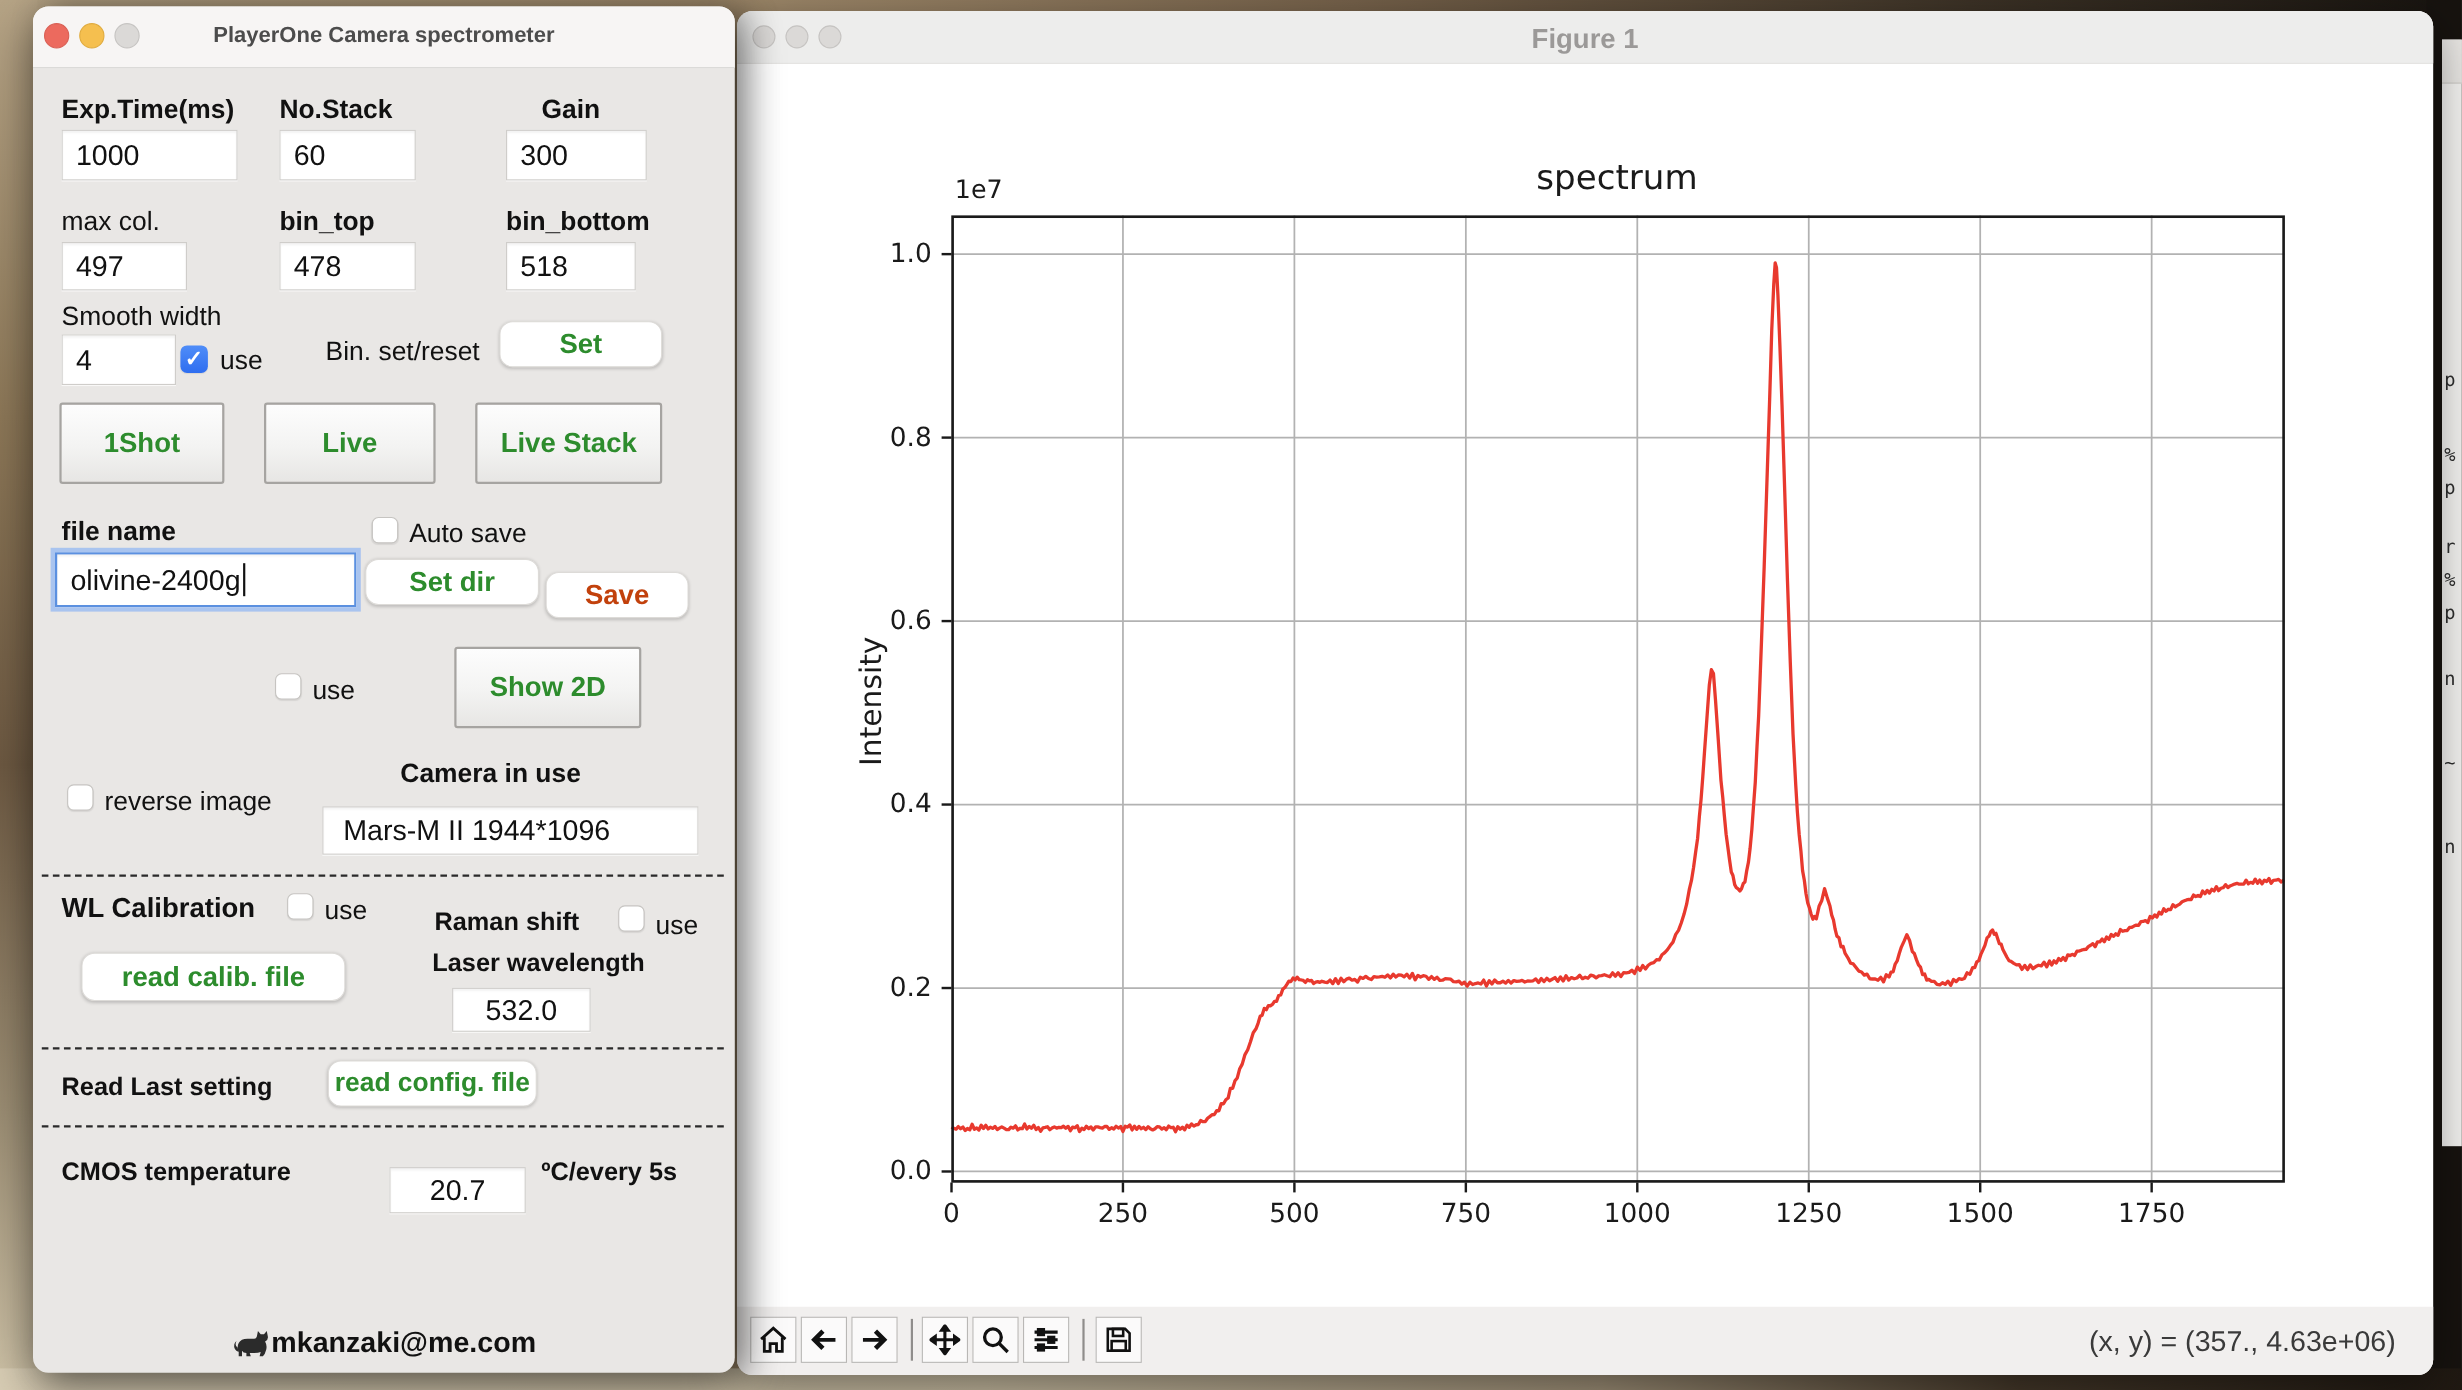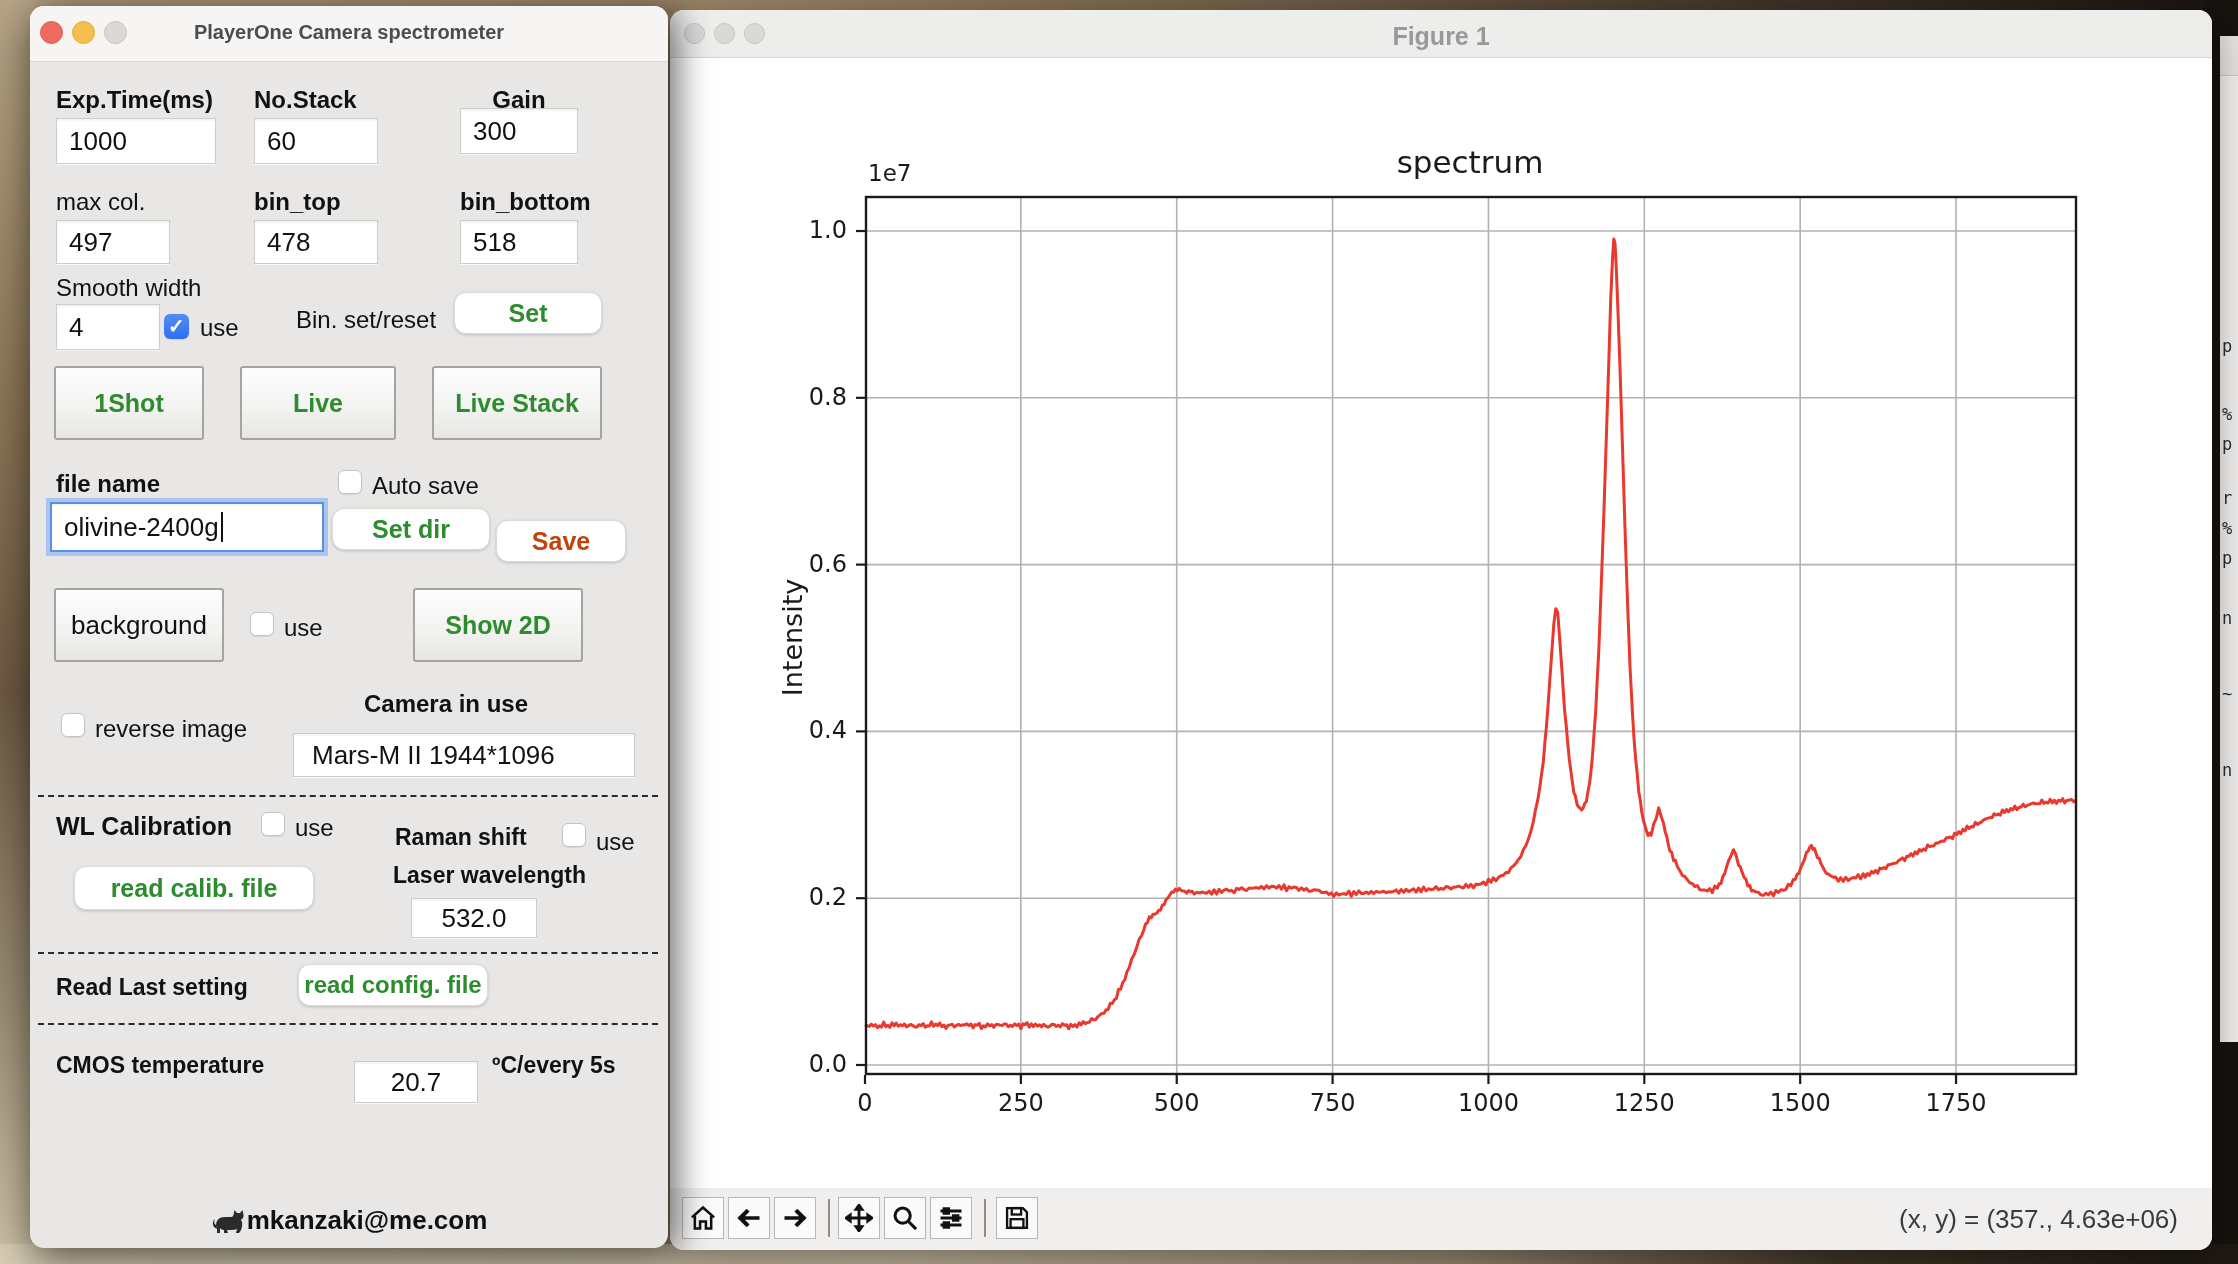--- a/index.html
+++ b/index.html
@@ -102,21 +102,21 @@
     <div class="dot yellow" style="left:42px;"></div>
     <div class="dot gray" style="left:74px;"></div>
     <div class="tl-title">PlayerOne Camera spectrometer</div>
   </div>
 
   <div class="lblb" style="left:26px;top:80px;">Exp.Time(ms)</div>
   <div class="lblb" style="left:224px;top:80px;">No.Stack</div>
   <div class="lblb" style="left:430px;top:80px;width:118px;text-align:center;">Gain</div>
   <div class="field" style="left:26px;top:112px;width:160px;height:46px;">1000</div>
   <div class="field" style="left:224px;top:112px;width:124px;height:46px;">60</div>
-  <div class="field" style="left:430px;top:102px;width:118px;height:46px;">300</div>
+  <div class="field" style="left:430px;top:112px;width:128px;height:46px;">300</div>
 
   <div class="lbl" style="left:26px;top:182px;">max col.</div>
   <div class="lblb" style="left:224px;top:182px;">bin_top</div>
   <div class="lblb" style="left:430px;top:182px;">bin_bottom</div>
   <div class="field" style="left:26px;top:214px;width:114px;height:44px;">497</div>
   <div class="field" style="left:224px;top:214px;width:124px;height:44px;">478</div>
   <div class="field" style="left:430px;top:214px;width:118px;height:44px;">518</div>
 
   <div class="lbl" style="left:26px;top:268px;">Smooth width</div>
   <div class="field" style="left:26px;top:298px;width:104px;height:46px;">4</div>
@@ -132,21 +132,20 @@
   <div class="lblb" style="left:26px;top:464px;">file name</div>
   <div class="cb" style="left:308px;top:464px;width:24px;height:24px;"></div>
   <div class="lbl" style="left:342px;top:466px;">Auto save</div>
   <div class="field focus" style="left:20px;top:496px;width:274px;height:50px;">
     <span>olivine-2400g</span>
       <span class="caret"></span>
   </div>
   <div class="pill" style="left:302px;top:502px;width:158px;height:42px;">Set dir</div>
   <div class="pill dark" style="left:466px;top:502px;width:130px;height:42px;">Save</div>
 
-  <div class="sqbtn dark" style="left:24px;top:582px;width:170px;height:74px;">background</div>
   <div class="cb" style="left:220px;top:606px;width:24px;height:24px;"></div>
   <div class="lbl" style="left:254px;top:608px;">use</div>
   <div class="sqbtn" style="left:383px;top:582px;width:170px;height:74px;">Show 2D</div>
 
   <div class="cb" style="left:31px;top:707px;width:24px;height:24px;"></div>
   <div class="lbl" style="left:65px;top:709px;">reverse image</div>
   <div class="lblb" style="left:316px;top:684px;width:200px;text-align:center;">Camera in use</div>
   <div class="field" style="left:263px;top:727px;width:342px;height:44px;padding-left:18px;">Mars-M II 1944*1096</div>
 
   <div class="dash" style="top:789px;"></div>

